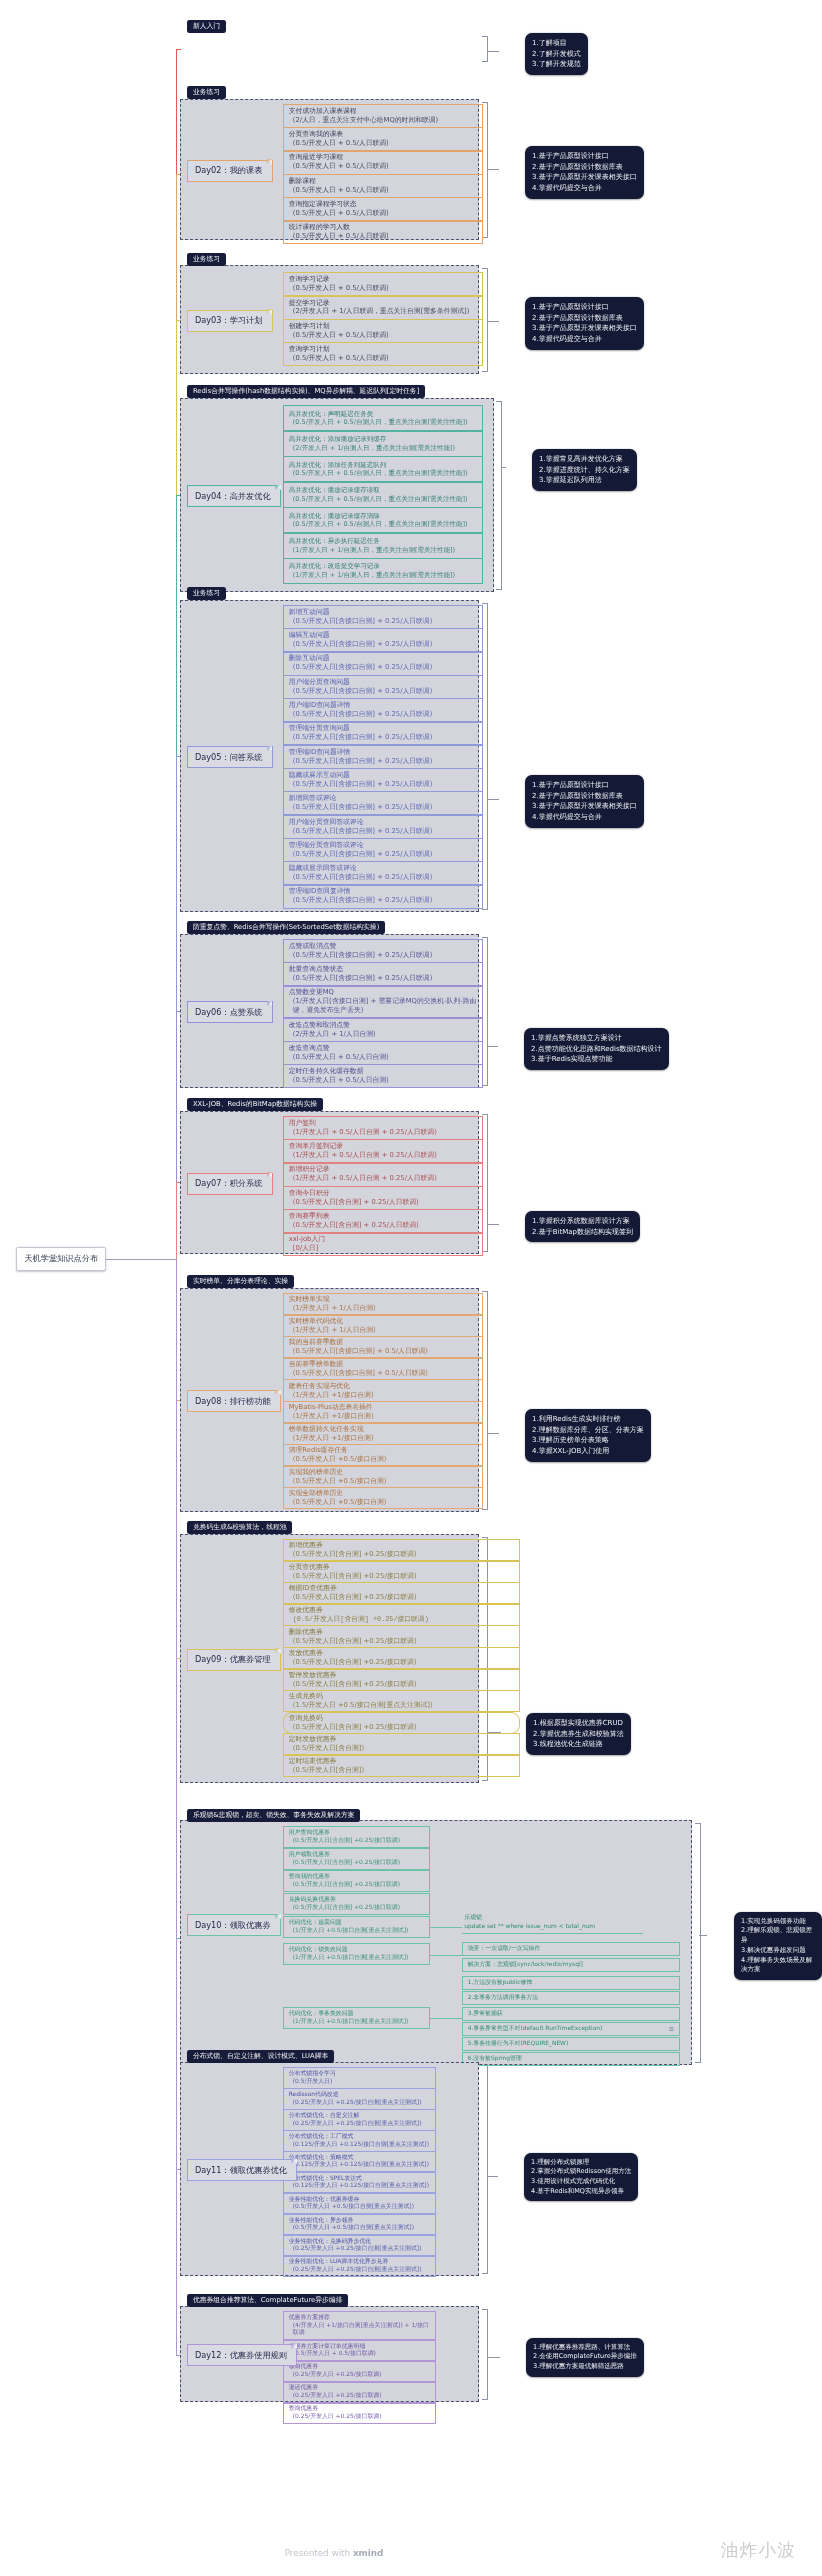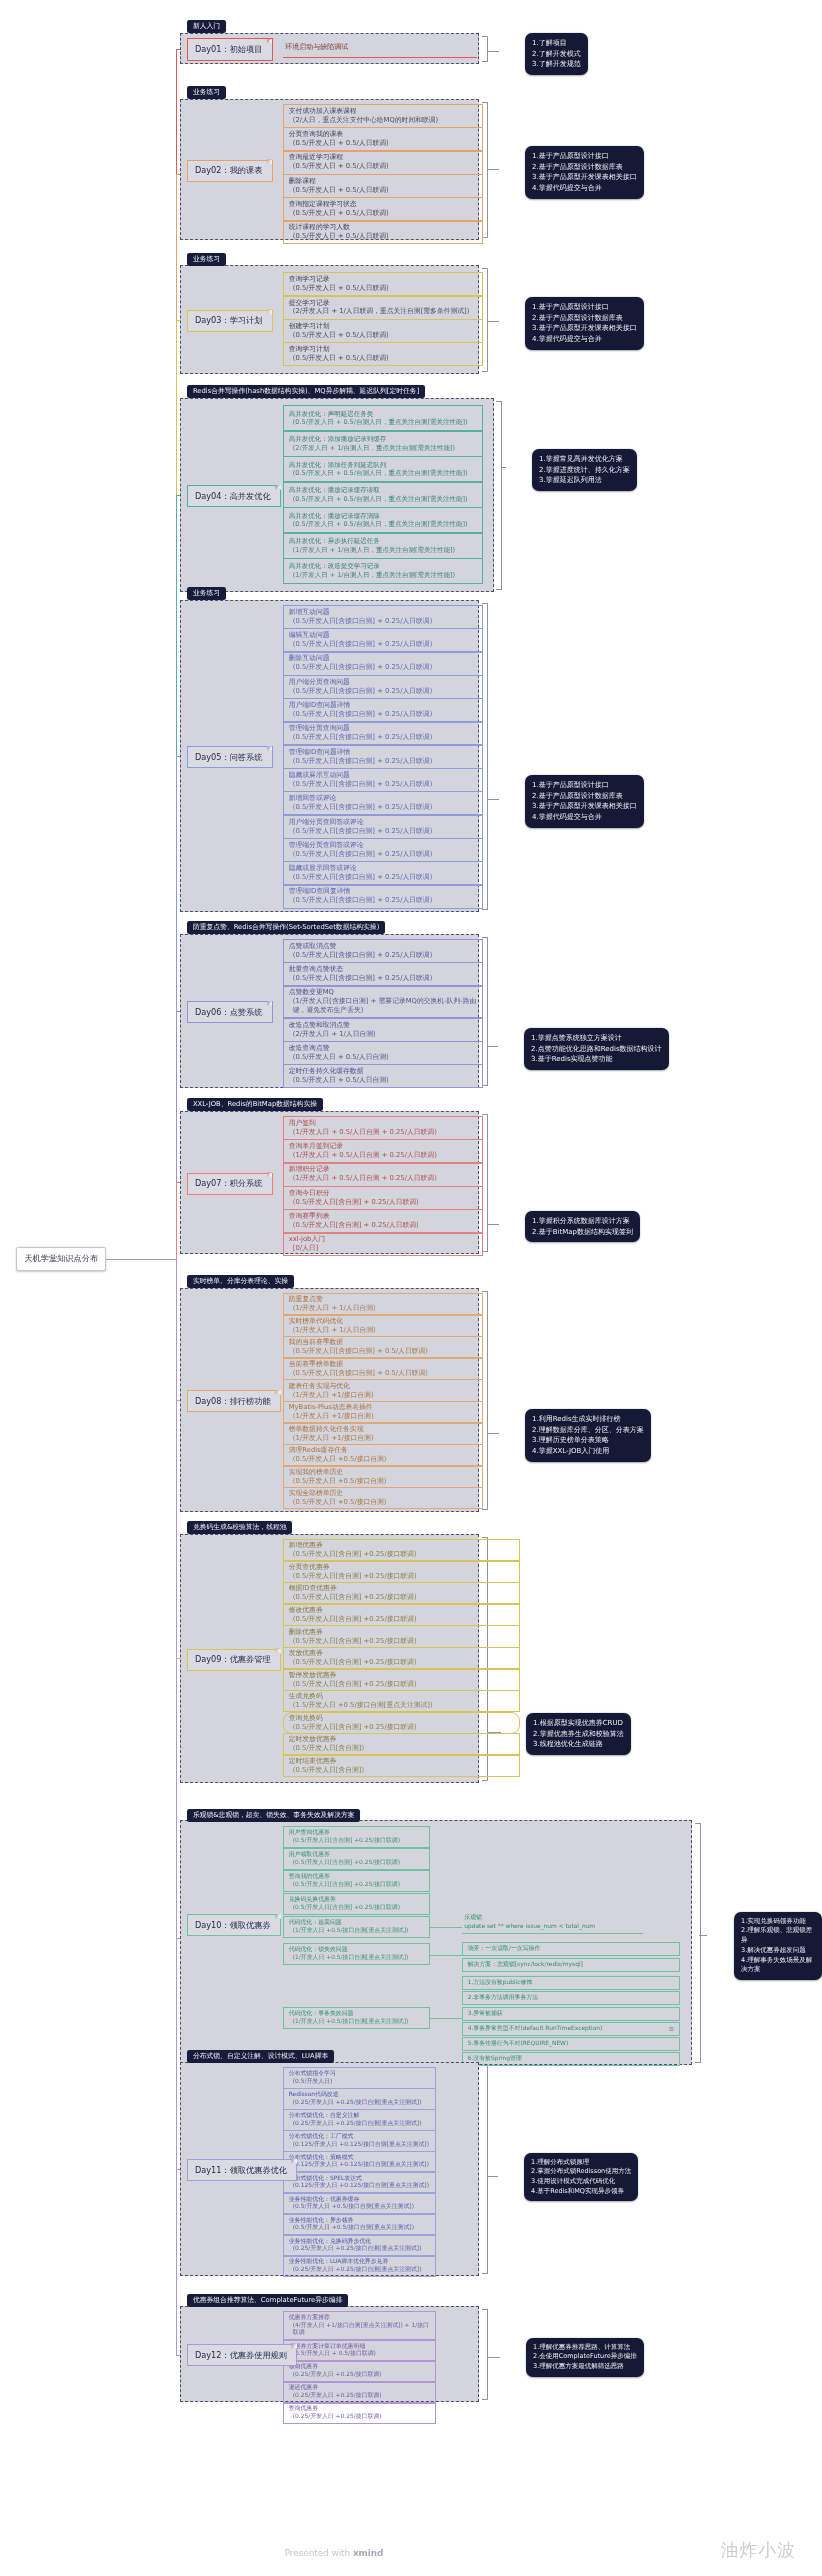--- a/index.html
+++ b/index.html
@@ -46,26 +46,20 @@
 <body>
 
 <div id="canvas">
   <div class="central">天机学堂知识点分布</div>
   <div class="footer"><span>Presented with </span><b>xmind</b></div>
   <div class="wm">油炸小波</div>
 <div class="conn" style="left: 105px; top: 1259px; width: 72px; height: 0px; border-top: 0.9px solid rgb(154, 160, 181); position: absolute;"></div>
     <div class="conn" style="left: 176px; top: 49px; width: 0px; height: 1210px; border-left: 0.9px solid rgb(224, 90, 80); position: absolute;"></div>
     <div class="conn" style="left: 176px; top: 49px; width: 4.7px; height: 0px; border-top: 0.9px solid rgb(224, 90, 80); position: absolute;"></div>
     <div class="tag" style="left: 187px; top: 20px;">新人入门</div>
-    <div class="panel" style="left: 180px; top: 33px; width: 299px; height: 30.5px; --ac: #e05a50; --ink: #7c3b35;">
-      <div class="topic" style="top: calc(50% - 10px);">Day01：初始项目<div class="fold"></div></div>
-      <div class="item noborder" style="position: absolute; left: 102px; top: 8.2px; width: 194px; font-size: 7px;">
-        <div class="t">环境启动与缺陷调试</div>
-      </div>
-    </div>
     <div class="bracket" style="left: 482px; top: 36px; height: 23.5px;"></div>
     <div class="hline" style="left: 487px; top: 51px; width: 12.3px;"></div>
     <div class="note" style="left: 499px; top: 33px;">1.了解项目
 2.了解开发模式
 3.了解开发规范</div>
     <div class="conn" style="left: 176px; top: 174px; width: 0px; height: 1085px; border-left: 0.9px solid rgb(228, 164, 105); position: absolute;"></div>
     <div class="conn" style="left: 176px; top: 174px; width: 4.7px; height: 0px; border-top: 0.9px solid rgb(228, 164, 105); position: absolute;"></div>
     <div class="tag" style="left: 187px; top: 86px;">业务练习</div>
     <div class="panel" style="left: 180px; top: 99px; width: 299px; height: 141px; --ac: #e4a469; --ink: #3d4257;">
       <div class="topic" style="top: calc(50% - 10px);">Day02：我的课表<div class="fold"></div></div>
@@ -312,21 +306,21 @@
     <div class="hline" style="left: 487px; top: 1224px; width: 12.3px;"></div>
     <div class="note" style="left: 499px; top: 1211px;">1.掌握积分系统数据库设计方案
 2.基于BitMap数据结构实现签到</div>
     <div class="conn" style="left: 176px; top: 1259px; width: 0px; height: 142px; border-left: 0.9px solid rgb(226, 168, 115); position: absolute;"></div>
     <div class="conn" style="left: 176px; top: 1400px; width: 4.7px; height: 0px; border-top: 0.9px solid rgb(226, 168, 115); position: absolute;"></div>
     <div class="tag" style="left: 187px; top: 1275px;">实时榜单、分库分表理论、实操</div>
     <div class="panel" style="left: 180px; top: 1288px; width: 299px; height: 224px; --ac: #e2a873; --ink: #a8703d;">
       <div class="topic" style="top: calc(50% - 10px);">Day08：排行榜功能<div class="fold"></div></div>
       <div class="items" style="left: 102px; top: 4.7px; width: 200px; font-size: 6.8px;">
         <div class="item" style="padding: 1.2px 4.7px;">
-          <div class="t">防重复点赞</div>
+          <div class="t">实时榜单实现</div>
           <div class="p">(1/开发人日 + 1/人日自测)</div>
         </div>
         <div class="item" style="padding: 1.2px 4.7px;">
           <div class="t">实时榜单代码优化</div>
           <div class="p">(1/开发人日 + 1/人日自测)</div>
         </div>
         <div class="item" style="padding: 1.2px 4.7px;">
           <div class="t">我的当前赛季数据</div>
           <div class="p">(0.5/开发人日[含接口自测] + 0.5/人日联调)</div>
         </div>
@@ -377,21 +371,21 @@
           <div class="p">(0.5/开发人日[含自测] +0.25/接口联调)</div>
         </div>
         <div class="item" style="padding: 1.2px 4.7px;">
           <div class="t">分页查优惠券</div>
           <div class="p">(0.5/开发人日[含自测] +0.25/接口联调)</div>
         </div>
         <div class="item" style="padding: 1.2px 4.7px;">
           <div class="t">根据ID查优惠券</div>
           <div class="p">(0.5/开发人日[含自测] +0.25/接口联调)</div>
         </div>
-        <div class="item" style="padding: 1.2px 4.7px;">
+        <div class="item" style="padding: 1.2px 4.7px; font-family: Liberation Mono, monospace;">
           <div class="t">修改优惠券</div>
           <div class="p">(0.5/开发人日[含自测] +0.25/接口联调)</div>
         </div>
         <div class="item" style="padding: 1.2px 4.7px;">
           <div class="t">删除优惠券</div>
           <div class="p">(0.5/开发人日[含自测] +0.25/接口联调)</div>
         </div>
         <div class="item" style="padding: 1.2px 4.7px;">
           <div class="t">发放优惠券</div>
           <div class="p">(0.5/开发人日[含自测] +0.25/接口联调)</div>

